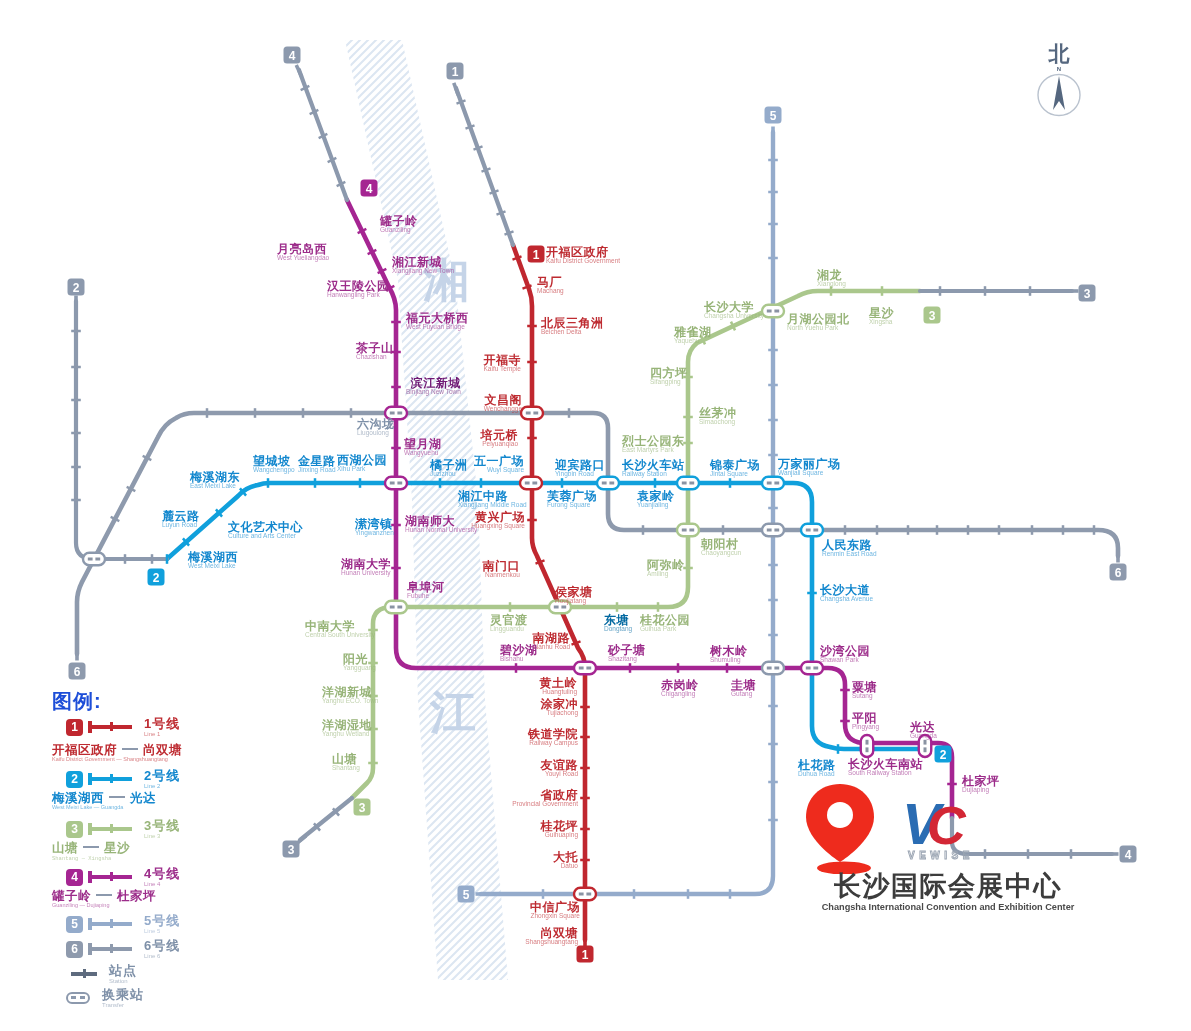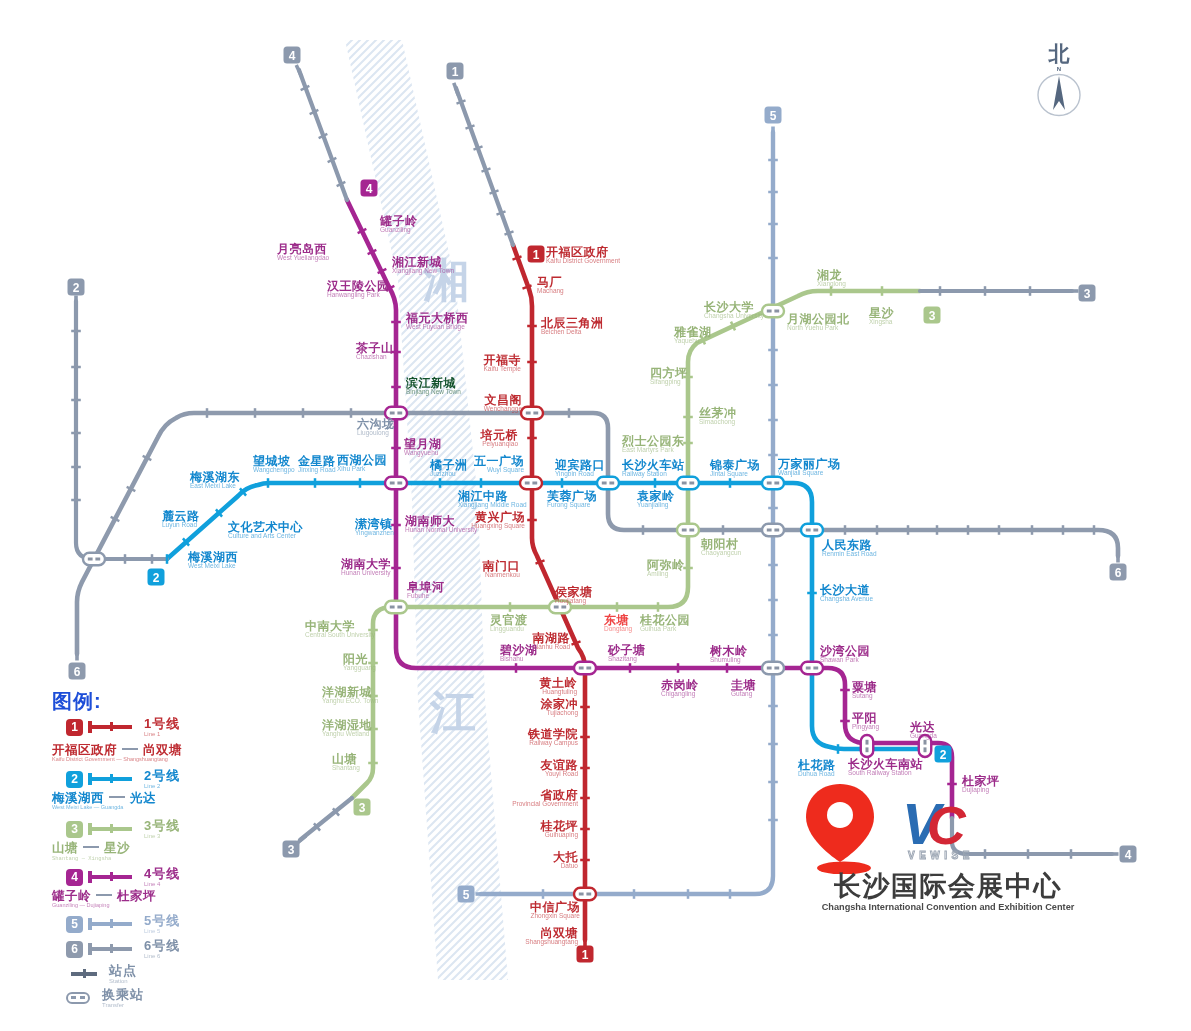--- a/index.html
+++ b/index.html
@@ -500,21 +500,21 @@
         <span class="en">Central South University</span>
       </div>
       <div class="slabel" style="left: 407px; top: 581px; color: rgb(156, 44, 138);">
         <span class="cn">阜埠河</span>
         <span class="en">Fubuhe</span>
       </div>
       <div class="slabel" style="left: 490px; top: 614px; color: rgb(151, 180, 120);">
         <span class="cn">灵官渡</span>
         <span class="en">Lingguandu</span>
       </div>
-      <div class="slabel" style="left: 604px; top: 614px; color: #ef4444;">
+      <div class="slabel" style="left: 604px; top: 614px; color: #0369a1;">
         <span class="cn">东塘</span>
         <span class="en">Dongtang</span>
       </div>
       <div class="slabel" style="left: 640px; top: 614px; color: rgb(151, 180, 120);">
         <span class="cn">桂花公园</span>
         <span class="en">Guihua Park</span>
       </div>
       <div class="slabel" style="left: 647px; top: 559px; color: rgb(151, 180, 120);">
         <span class="cn">阿弥岭</span>
         <span class="en">Amiling</span>
@@ -572,21 +572,21 @@
         <span class="en">Hanwangling Park</span>
       </div>
       <div class="slabel" style="left: 406px; top: 312px; color: rgb(156, 44, 138);">
         <span class="cn">福元大桥西</span>
         <span class="en">West Fuyuan Bridge</span>
       </div>
       <div class="slabel" style="left: 356px; top: 342px; color: rgb(156, 44, 138);">
         <span class="cn">茶子山</span>
         <span class="en">Chazishan</span>
       </div>
-      <div class="slabel" style="left: 406px; top: 377px; color: #14532d;">
+      <div class="slabel" style="left: 406px; top: 377px; color: #701a75; text-align: right;">
         <span class="cn">滨江新城</span>
         <span class="en">Binjiang New Town</span>
       </div>
       <div class="slabel" style="left: 357px; top: 418px; color: rgb(126, 144, 168);">
         <span class="cn">六沟垅</span>
         <span class="en">Liugoulong</span>
       </div>
       <div class="slabel" style="left: 404px; top: 438px; color: rgb(156, 44, 138);">
         <span class="cn">望月湖</span>
         <span class="en">Wangyuehu</span>

